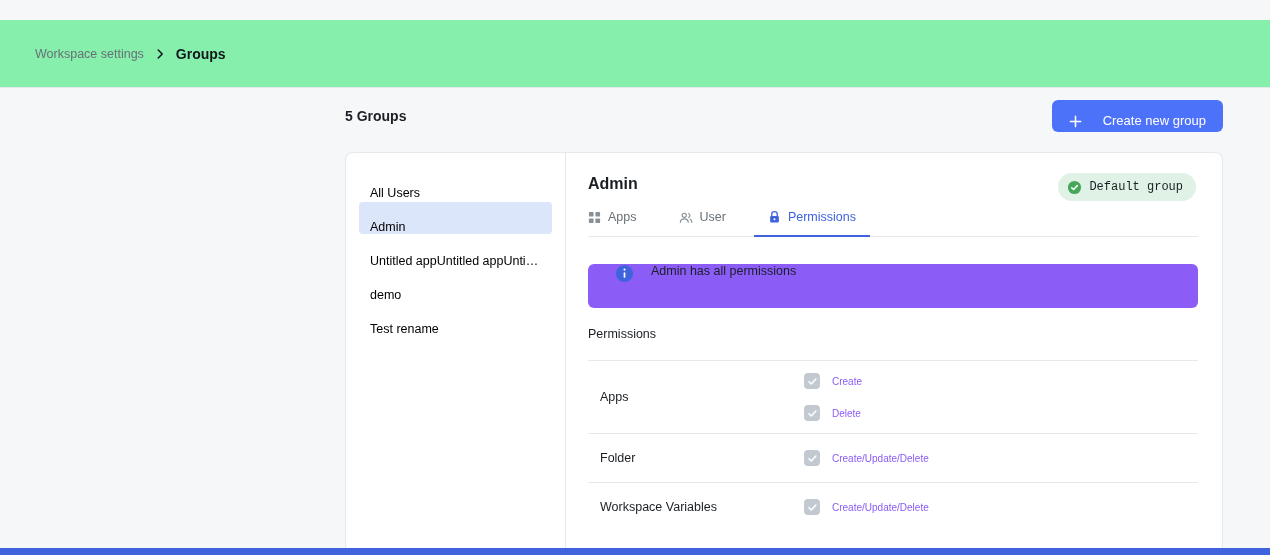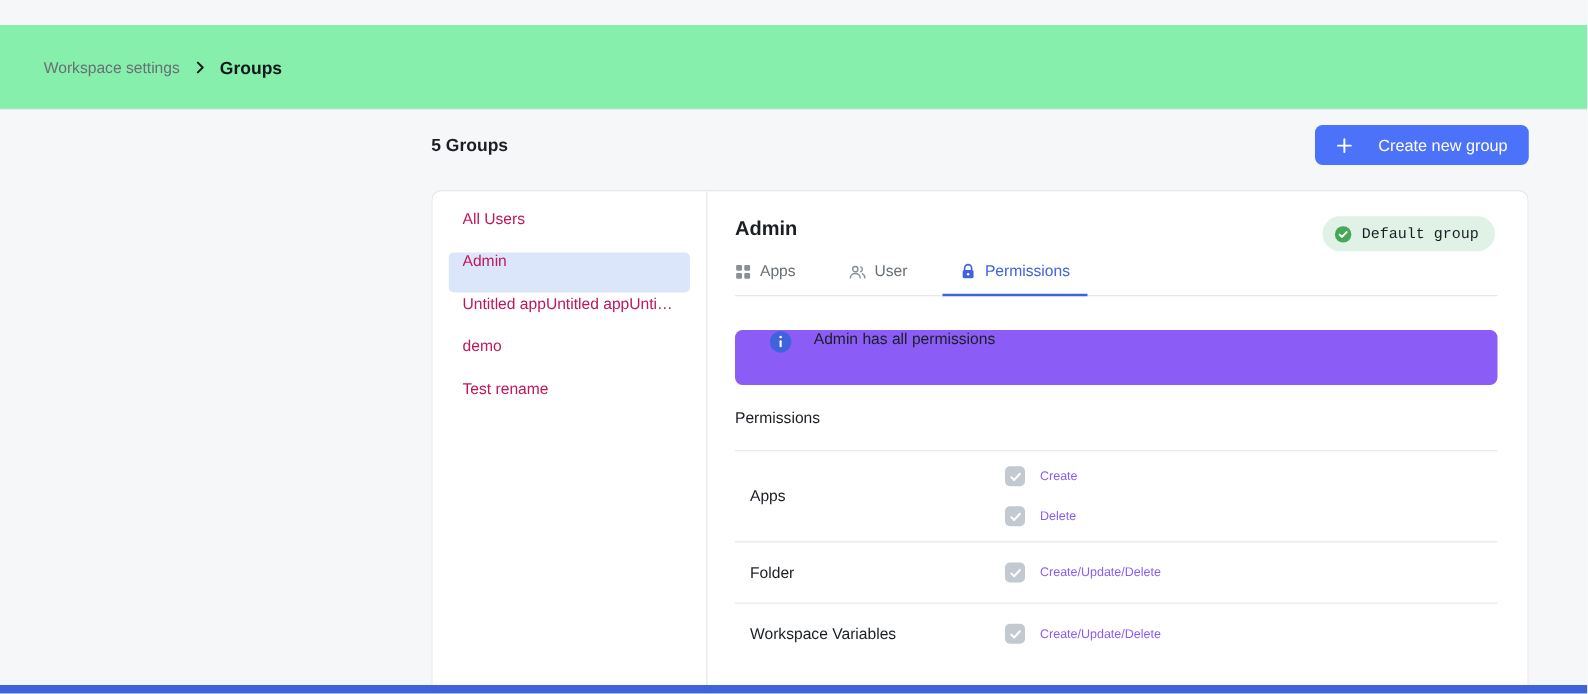--- a/index.html
+++ b/index.html
@@ -12,33 +12,33 @@
   .topbar { position:absolute; top:0; left:0; width:100%; height:68px; background:#86efac;
             border-bottom:1px solid #e6e8eb; display:flex; align-items:center; padding-left:35px;margin-top:20px; }
   .crumb-parent { font-size:12.5px; color:#687076; cursor:pointer; }
   .crumb-chevron { display:flex; align-items:center; margin:0 9px; }
   .crumb-current { font-size:14px; font-weight:700; color:#11181c; }
 
   
   .header-row { position:absolute; left:345px; top:100px; width:878px; height:32px;
                 display:flex; align-items:center; justify-content:space-between; }
   .groups-count { font-size:14px; font-weight:600; color:#1b1f24; }
-  .create-btn { height:32px; padding:16px 17px; background:#4d72fa; color:#ffffff; border:none;
-                border-radius:6px; font-size:13px; font-weight:500; display:flex; align-items:center;
+  .create-btn { height:32px; padding:4px 17px; background:#4d72fa; color:#ffffff; border:none;
+                border-radius:6px; font-size:13px; font-weight:500; display:flex; align-items:flex-end;
                 gap:21px; cursor:pointer; font-family:"Liberation Sans", sans-serif; }
 
   
   .card { position:absolute; left:345px; top:152px; width:878px; height:403px; background:#ffffff;
           border:1px solid #e6e8eb; border-bottom:none; border-radius:8px 8px 0 0; display:flex; }
 
   
   .group-list { width:220px; border-right:1px solid #e6e8eb; padding:15px 13px; display:flex;
                 flex-direction:column; gap:2px; }
-  .group-item { height:32px; flex:0 0 32px; display:flex; align-items:flex-start; padding:0 11px;
-                border-radius:4px; font-size:12.5px; color:#be185d; cursor:pointer; overflow:hidden; }
+  .group-item { height:32px; flex:0 0 32px; display:flex; align-items:flex-end; padding:0 11px;
+                border-radius:4px; font-size:12.5px; color:#000000; cursor:pointer; overflow:hidden; }
   .group-item span { white-space:nowrap; overflow:hidden; text-overflow:ellipsis; }
   .group-item.selected { background:#dce6fb; }
 
   
   .panel { flex:1; position:relative; padding:0 24px 0 22px; min-width:0; }
   .panel-title { margin-top:22px; font-size:16px; font-weight:600; color:#1b1f24; }
   .badge { position:absolute; top:20px; right:26px; height:28px; background:#dff2e5;
            border-radius:14px; display:flex; align-items:center; gap:7px; padding:0 13px 0 9px;
            font-size:12px; color:#1b1f24;font-family:Liberation Mono, monospace; }
 

